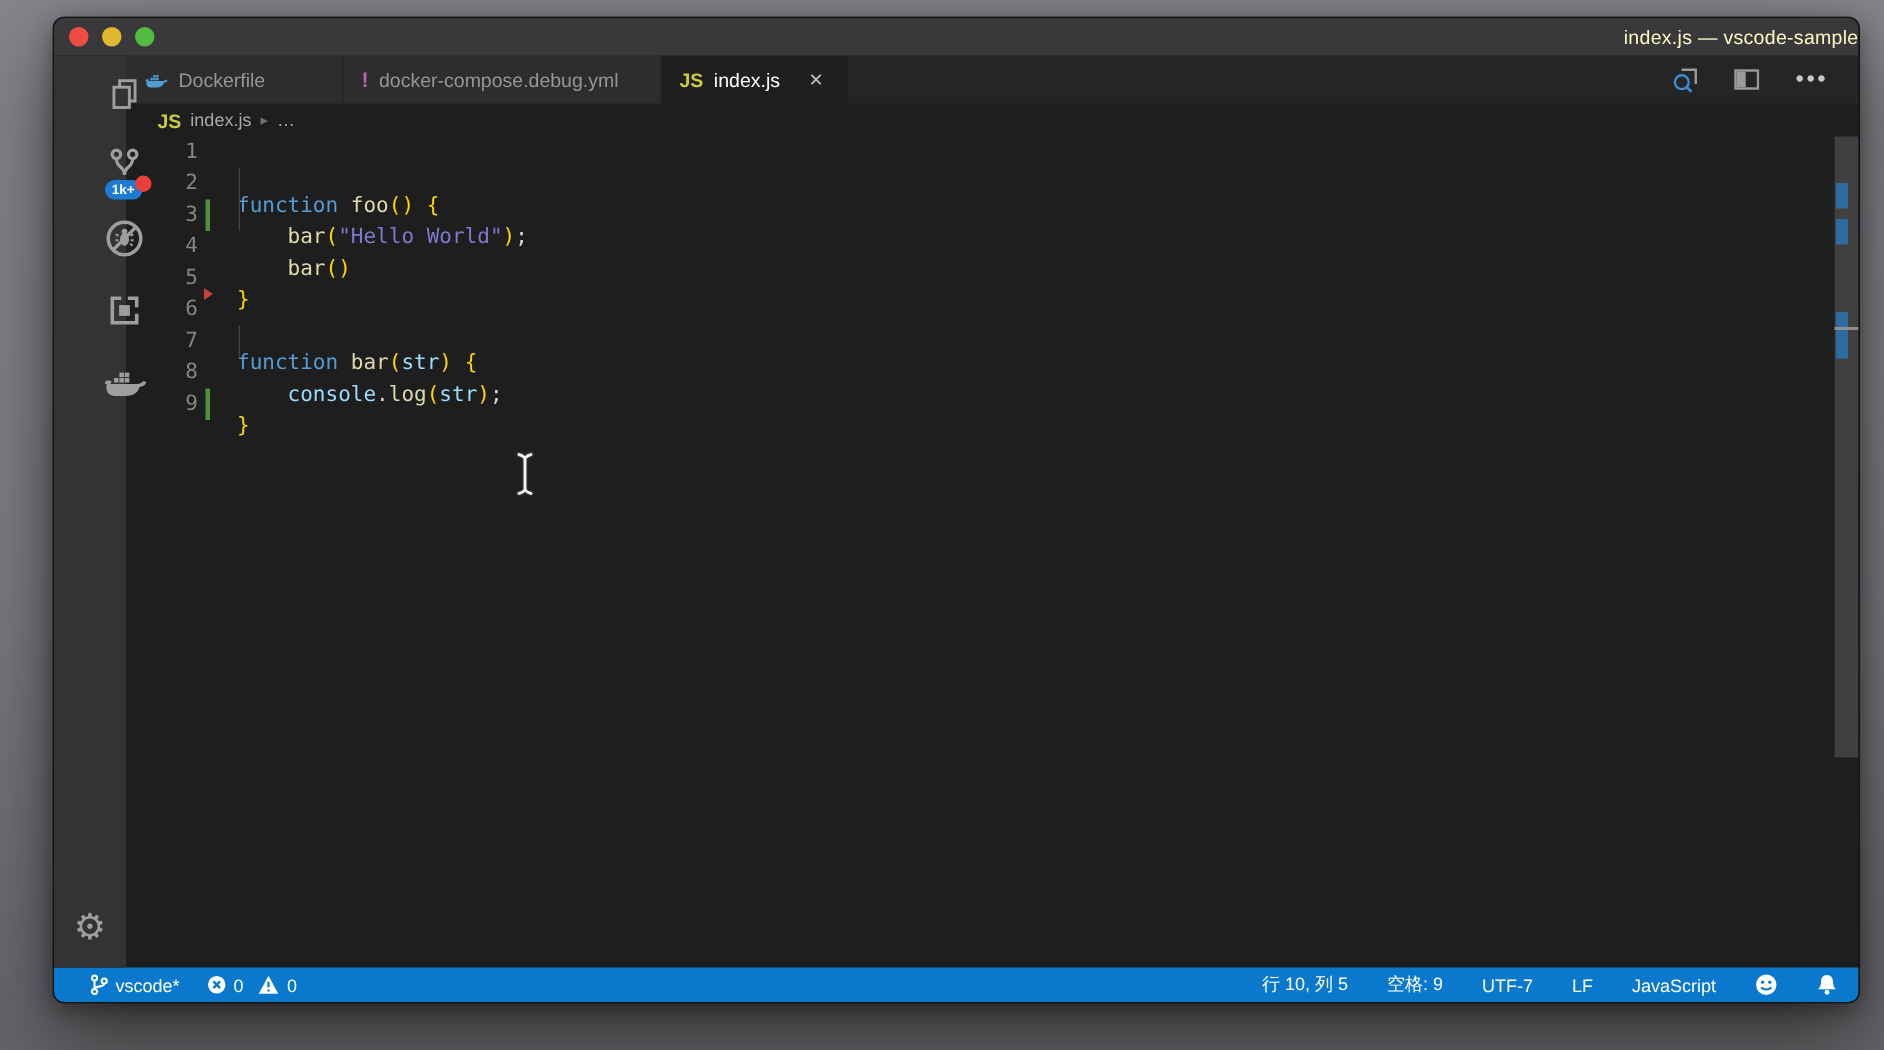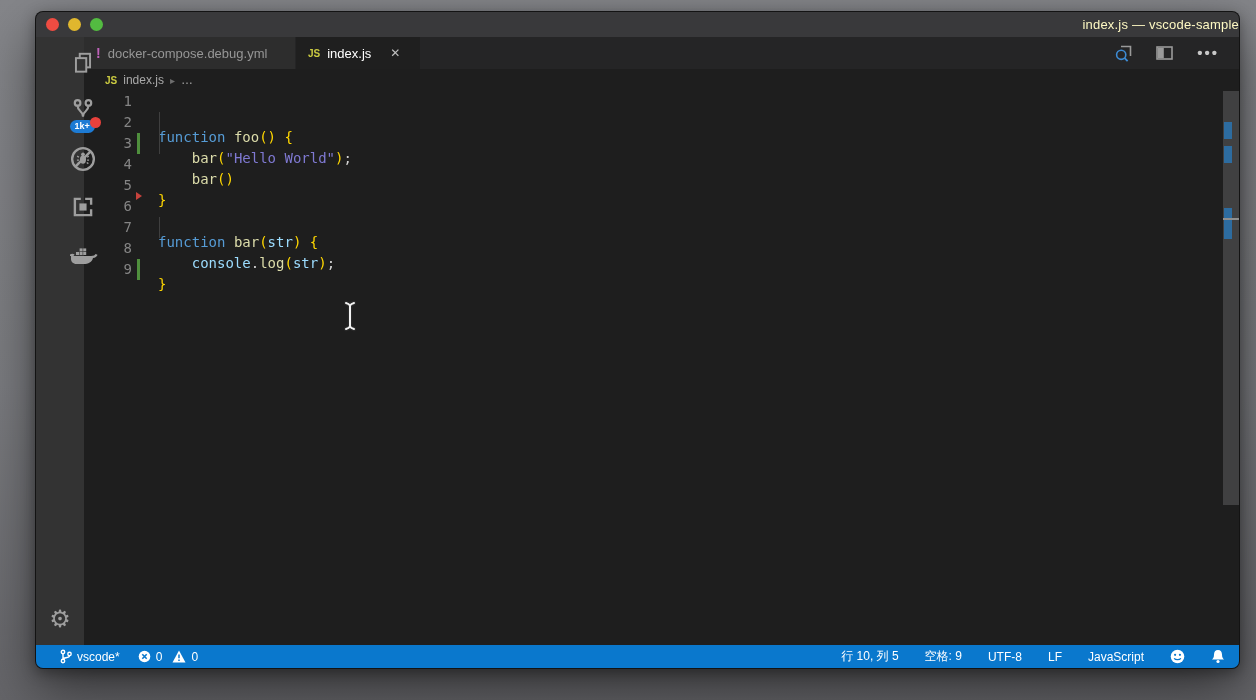--- a/index.html
+++ b/index.html
@@ -27,21 +27,21 @@
   .gear { font-size:24px; color:#9e9e9e; line-height:1; }
 
   .editorcol { flex:1; display:flex; flex-direction:column; min-width:0; background:#1e1e1e; }
 
   
   .tabbar { height:32px; background:#252526; display:flex; align-items:stretch; flex:0 0 auto; }
   .tab { display:flex; align-items:center; gap:7px; padding:0 12px; font-size:13px; color:#969696;
     background:#2d2d2d; border-right:1px solid #252526; cursor:pointer; white-space:nowrap; }
   .tab.active { background:#1f1f1f; color:#ffffff; }
   .tab .close { margin-left:12px; font-size:12px; color:#c0c0c0; }
-  .mini-js { font-size:10px; font-weight:bold; color:#cbcb41; font-family:"Liberation Sans",sans-serif; }
+  .mini-js { font-size:13px; font-weight:bold; color:#cbcb41; font-family:"Liberation Sans",sans-serif; }
   .mini-excl { font-size:14px; font-weight:bold; color:#bf62ba; }
   .editor-actions { margin-left:auto; display:flex; align-items:center; gap:24px; padding-right:20px; }
   .ea { cursor:pointer; display:flex; align-items:center; }
   .dots { color:#c8c8c8; font-size:15px; letter-spacing:2px; font-weight:bold; line-height:0; }
 
   
   .breadcrumb { height:22px; display:flex; align-items:center; gap:6px; padding-left:21px; font-size:12px; color:#a9a9a9; flex:0 0 auto; }
   .crumb-sep { color:#6e6e6e; font-size:10px; }
 
   
@@ -133,20 +133,32 @@
           <path d="M2,11.5 c1.5,-1.2 3.5,-1 4.5,0 l-1,1.5 h-3.5 z"></path>
         </svg>
       </div>
       <div class="ab-bottom">
         <div><span class="gear">⚙</span></div>
       </div>
     </div>
 
     <div class="editorcol">
       <div class="tabbar">
+        <div class="tab" style="width:145px">
+          <svg width="16" height="13" viewBox="0 0 30 24" fill="#4f9fd2">
+            <rect x="8" y="9" width="3" height="3"></rect>
+              <rect x="11.6" y="9" width="3" height="3"></rect>
+              <rect x="15.2" y="9" width="3" height="3"></rect>
+            <rect x="11.6" y="5.4" width="3" height="3"></rect>
+              <rect x="15.2" y="5.4" width="3" height="3"></rect>
+            <path d="M3,13 h20 c2.5,0 4-1 4.5-2 c1,0.2 2,1 2,1 c-0.6,1.6 -2.2,2.8 -4.5,3 c-1,4 -4.5,6 -9.5,6 h-7 c-3.5,0 -5.5-2.5 -5.5-5 z"></path>
+            <path d="M2,11.5 c1.5,-1.2 3.5,-1 4.5,0 l-1,1.5 h-3.5 z"></path>
+          </svg>
+          <span>Dockerfile</span>
+        </div>
         <div class="tab" style="width:212px">
           <span class="mini-excl">!</span>
           <span>docker-compose.debug.yml</span>
         </div>
         <div class="tab active" style="width:125px">
           <span class="mini-js">JS</span>
           <span>index.js</span>
           <span class="close">✕</span>
         </div>
         <div class="editor-actions">
@@ -263,21 +275,21 @@
       <span>0</span>
       <svg width="14" height="13" viewBox="0 0 14 13" style="margin-left:5px">
         <path d="M7,0.5 L13.5,12.5 H0.5 Z" fill="#fff"></path>
         <path d="M7,4.5 V8.2 M7,9.6 V11" stroke="#0a78cd" stroke-width="1.5"></path>
       </svg>
       <span>0</span>
     </div>
     <div class="sb-right">
       <span class="sb-item">行 10, 列 5</span>
       <span class="sb-item">空格: 9</span>
-      <span class="sb-item">UTF-8</span>
+      <span class="sb-item">UTF-7</span>
       <span class="sb-item">LF</span>
       <span class="sb-item">JavaScript</span>
       <span class="sb-item">
         <svg width="15" height="15" viewBox="0 0 15 15">
           <circle cx="7.5" cy="7.5" r="6.8" fill="#fff"></circle>
           <circle cx="5.1" cy="5.8" r="1.1" fill="#0a78cd"></circle>
             <circle cx="9.9" cy="5.8" r="1.1" fill="#0a78cd"></circle>
           <path d="M4.2,9.2 C5.2,11.2 9.8,11.2 10.8,9.2" fill="none" stroke="#0a78cd" stroke-width="1.3"></path>
         </svg>
       </span>

